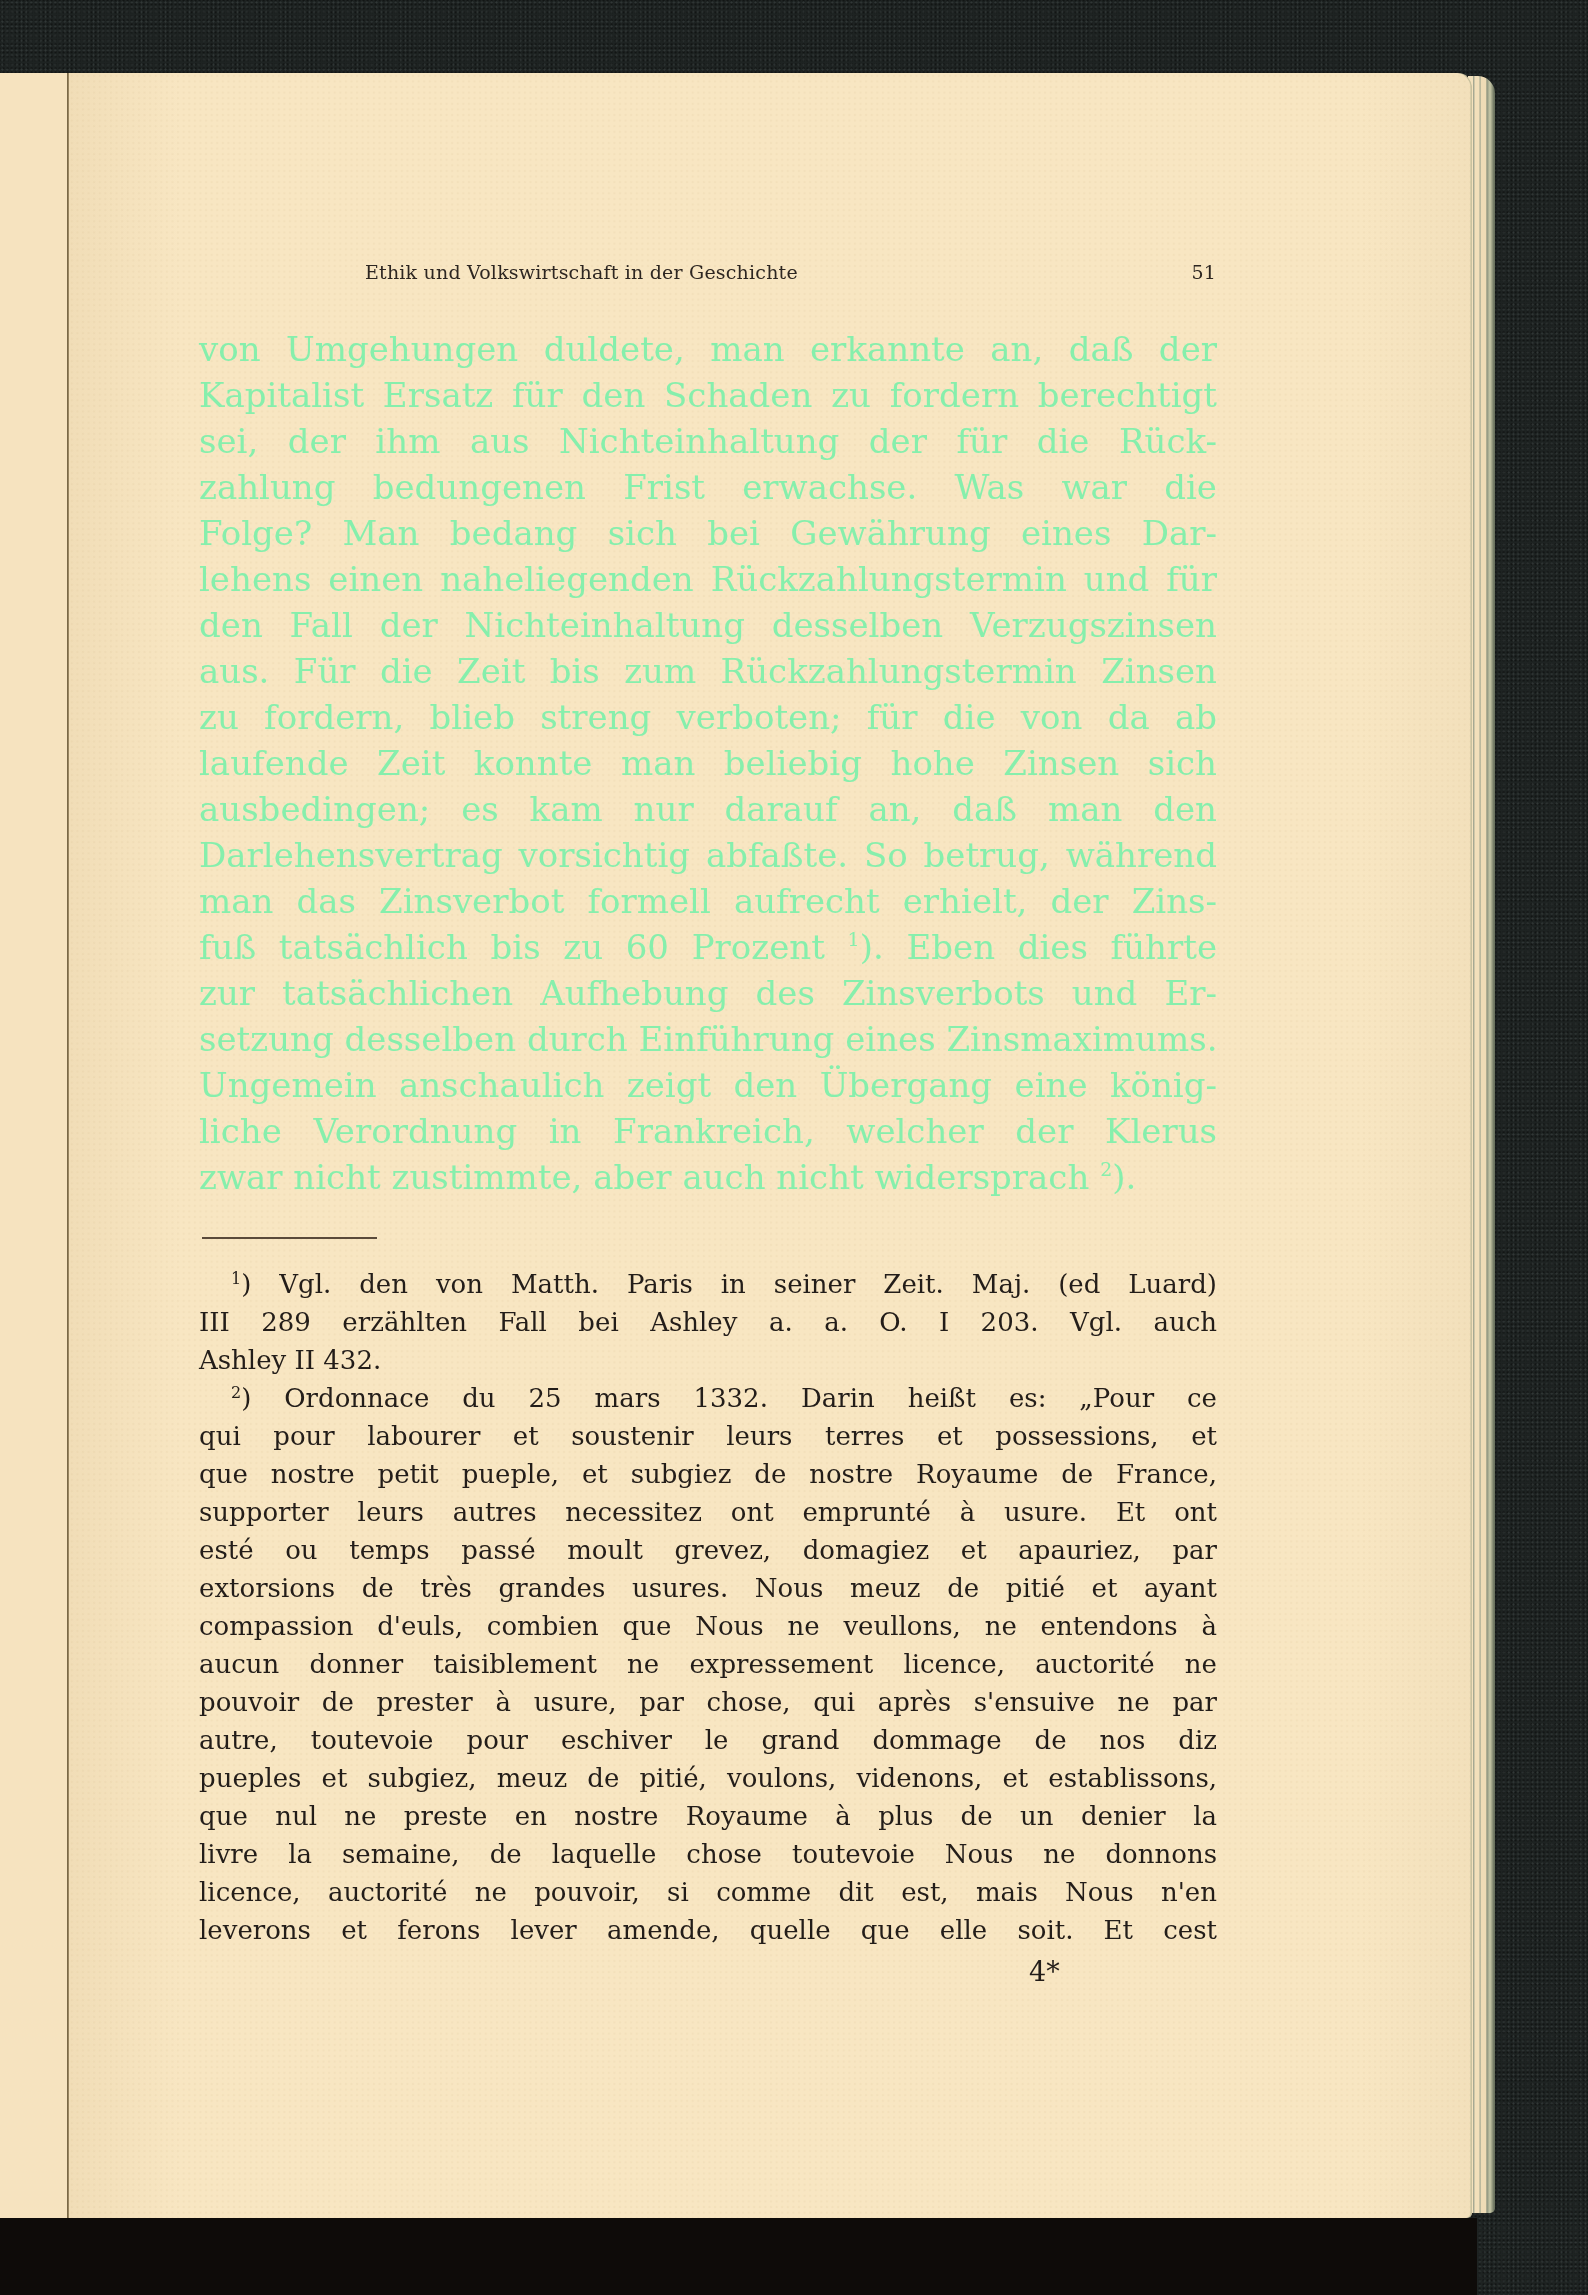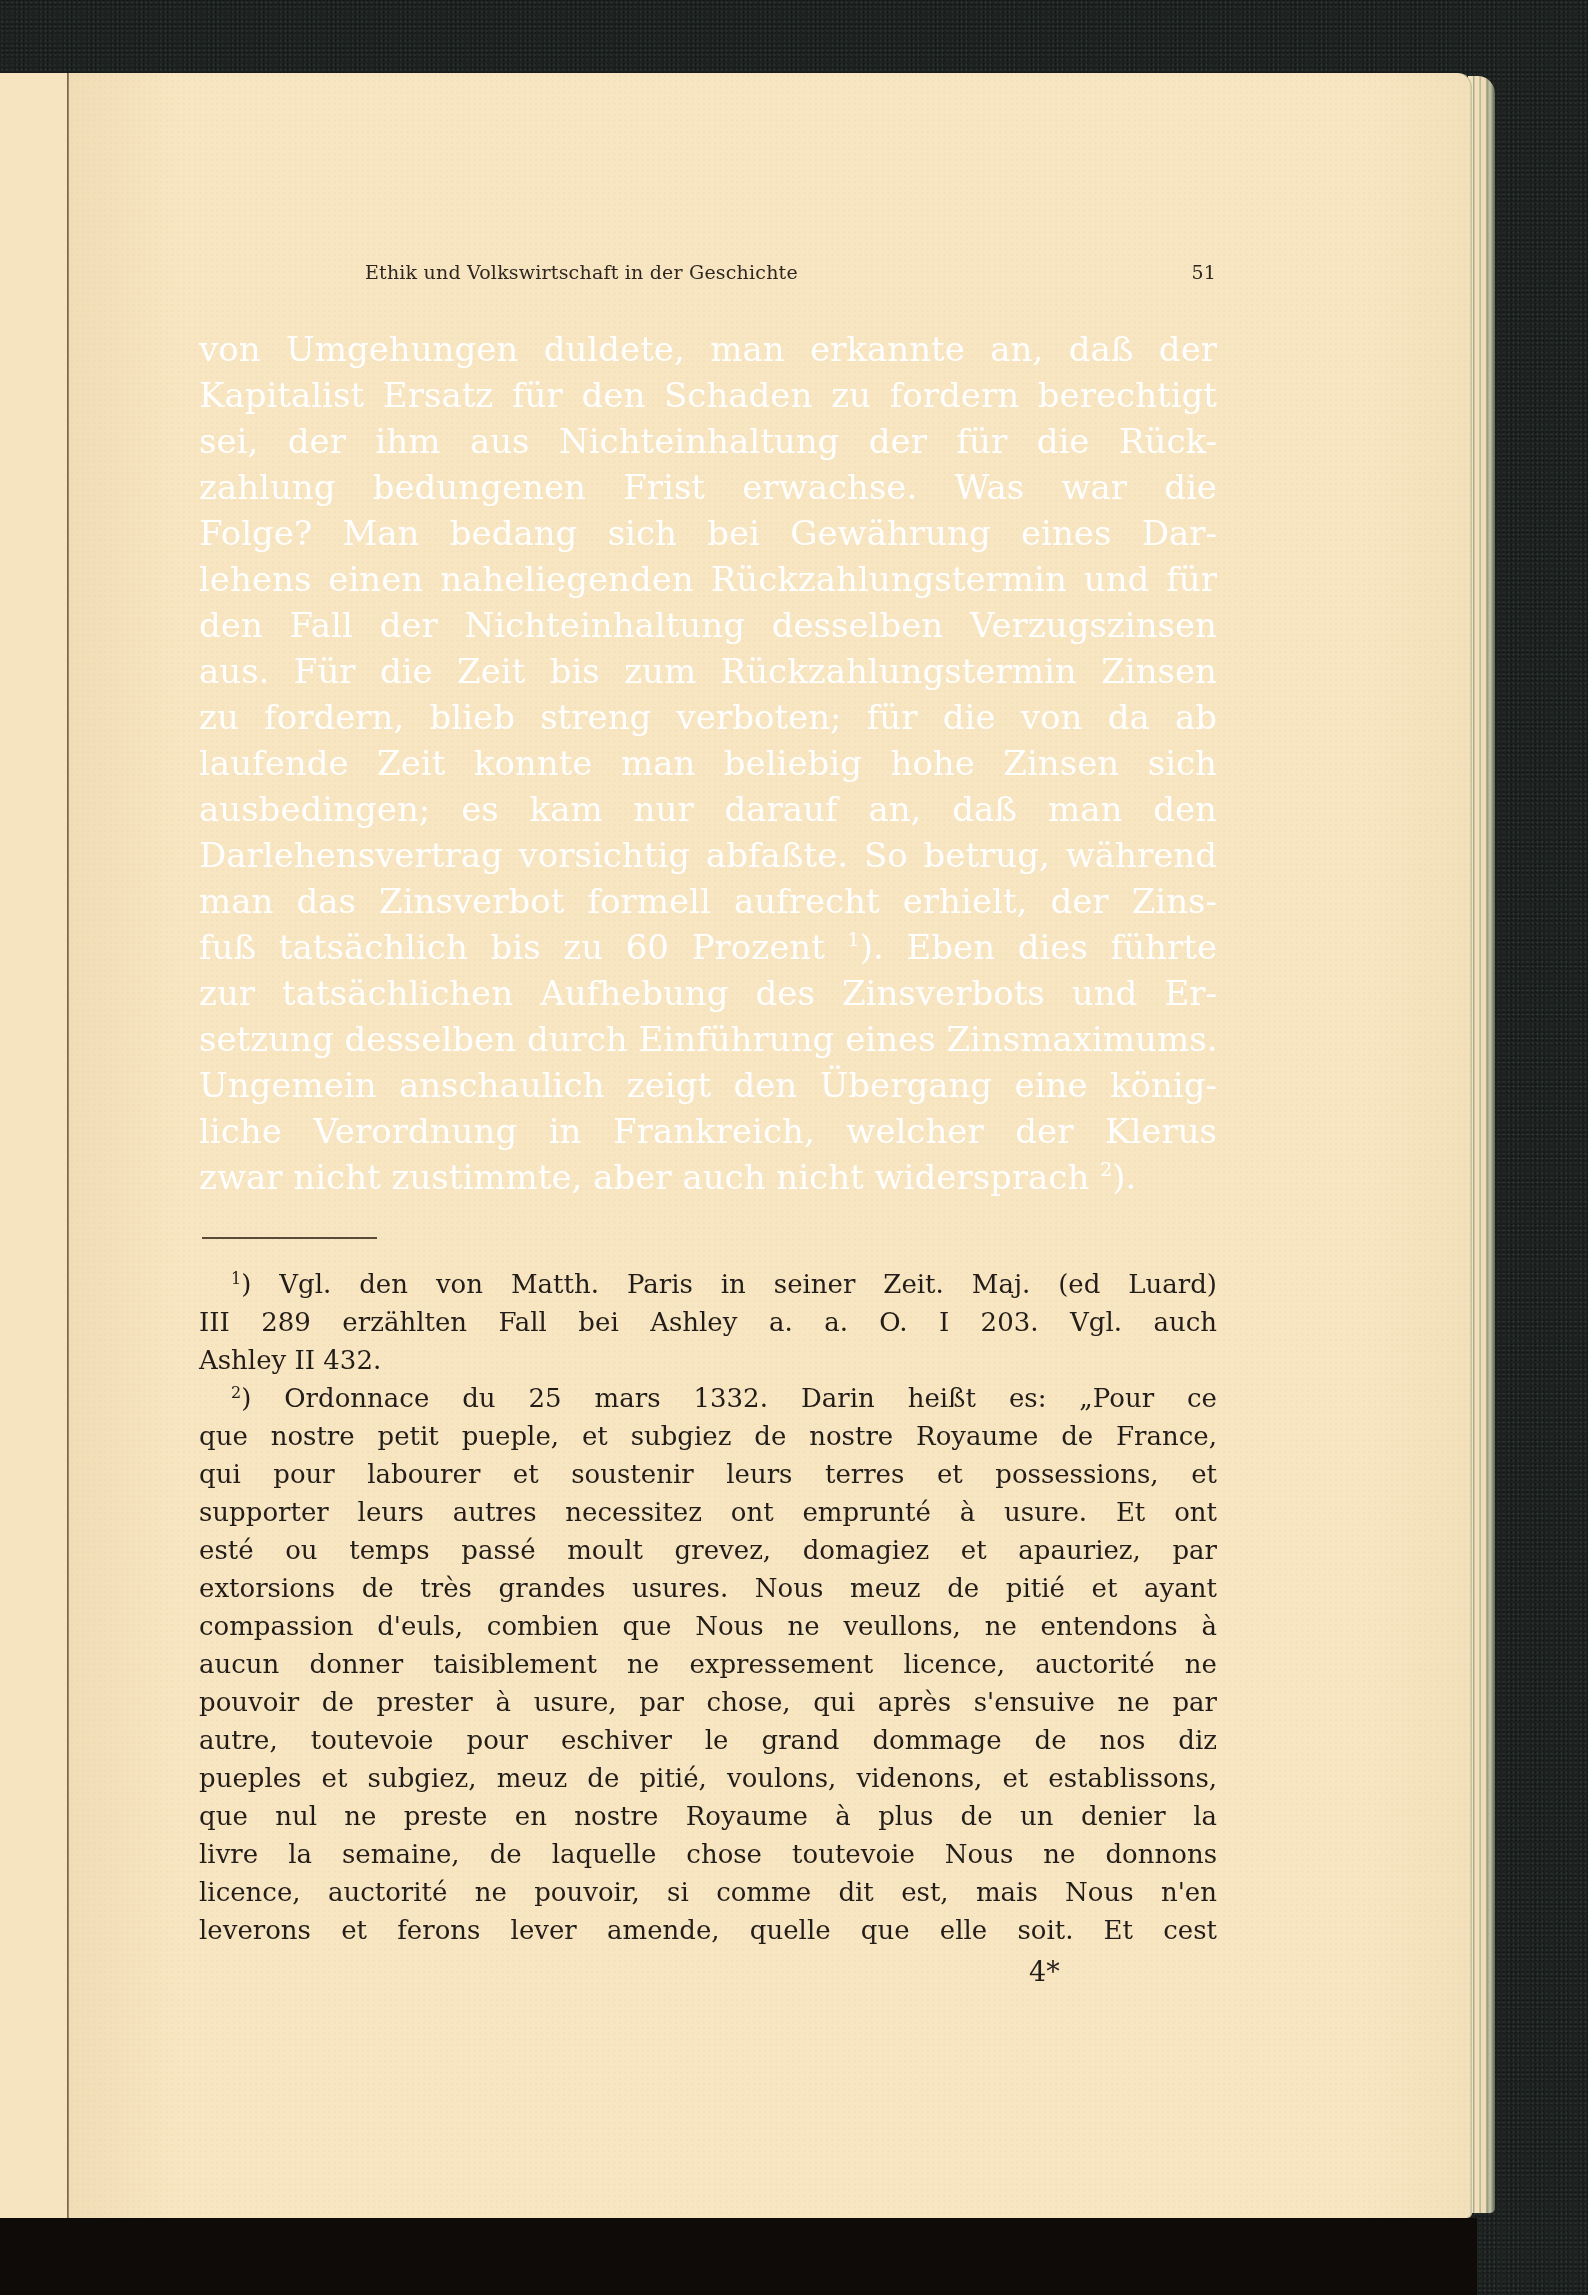--- a/index.html
+++ b/index.html
@@ -80,21 +80,21 @@
   .running-head .page-no {
     position: absolute;
     right: 0; top: 0;
   }
   .body-text {
     position: absolute;
     left: 199px; top: 326px;
     width: 1018px;
     font-size: 34px;
     line-height: 46px;
-    color: #ffffff;
+    color: #86efac;
   }
   .line {
     display: block;
     text-align: justify;
     text-align-last: justify;
     white-space: nowrap;
     height: 46px;
     overflow: visible;
   }
   .line.last {
@@ -180,22 +180,22 @@
   <span class="line last"><span>zwar nicht zustimmte, aber auch nicht widersprach</span> <sup class="fn">2</sup><span>).</span></span>
 </div>
 
 <div class="rule"></div>
 
 <div class="footnotes">
   <span class="fn-line indent"><sup class="fn-marker">1</sup><span>) Vgl. den von Matth. Paris in seiner Zeit. Maj. (ed Luard)</span></span>
   <span class="fn-line">III 289 erzählten Fall bei Ashley a. a. O. I 203. Vgl. auch</span>
   <span class="fn-line last">Ashley II 432.</span>
   <span class="fn-line indent"><sup class="fn-marker">2</sup><span>) Ordonnace du 25 mars 1332. Darin heißt es: „Pour ce</span></span>
+  <span class="fn-line">qui pour labourer et soustenir leurs terres et possessions, et</span>
   <span class="fn-line">que nostre petit pueple, et subgiez de nostre Royaume de France,</span>
-  <span class="fn-line">qui pour labourer et soustenir leurs terres et possessions, et</span>
   <span class="fn-line">supporter leurs autres necessitez ont emprunté à usure. Et ont</span>
   <span class="fn-line">esté ou temps passé moult grevez, domagiez et apauriez, par</span>
   <span class="fn-line">extorsions de très grandes usures. Nous meuz de pitié et ayant</span>
   <span class="fn-line">compassion d'euls, combien que Nous ne veullons, ne entendons à</span>
   <span class="fn-line">aucun donner taisiblement ne expressement licence, auctorité ne</span>
   <span class="fn-line">pouvoir de prester à usure, par chose, qui après s'ensuive ne par</span>
   <span class="fn-line">autre, toutevoie pour eschiver le grand dommage de nos diz</span>
   <span class="fn-line">pueples et subgiez, meuz de pitié, voulons, videnons, et establissons,</span>
   <span class="fn-line">que nul ne preste en nostre Royaume à plus de un denier la</span>
   <span class="fn-line">livre la semaine, de laquelle chose toutevoie Nous ne donnons</span>

